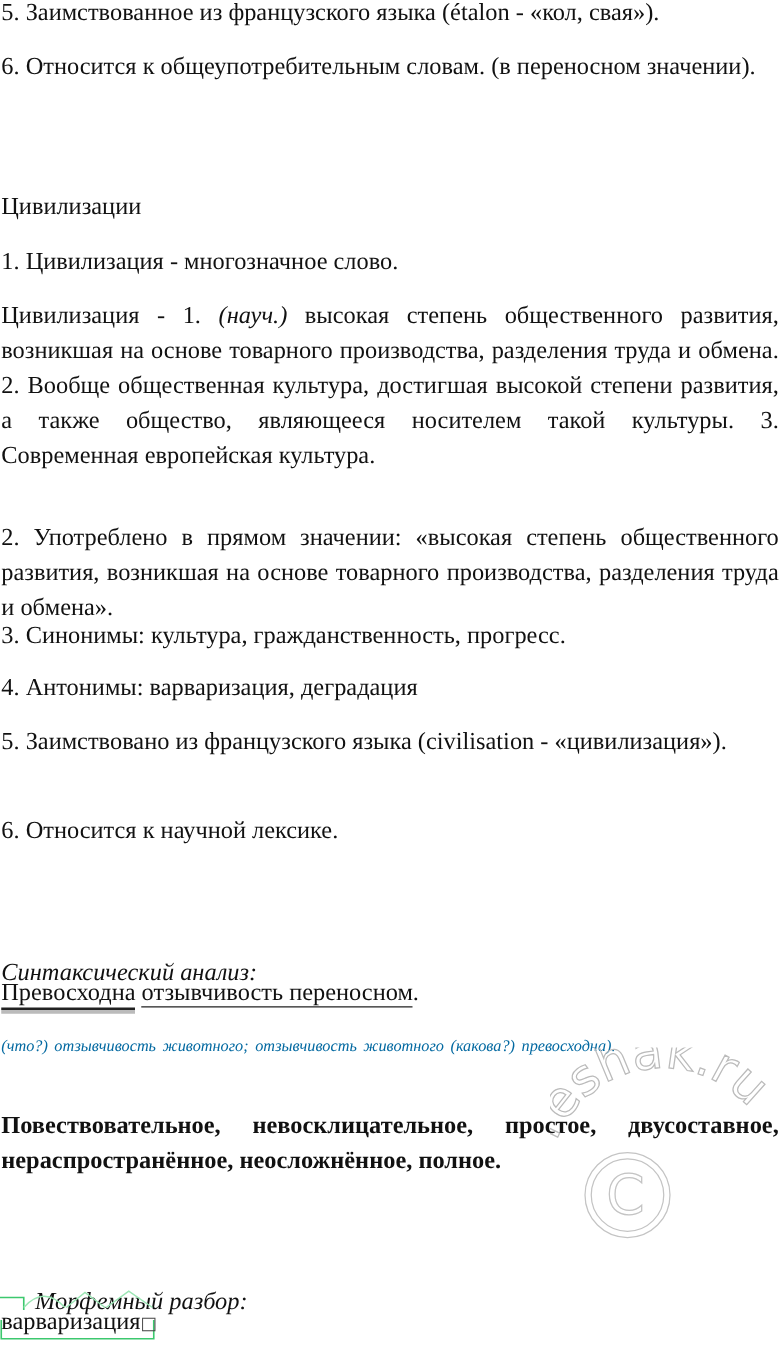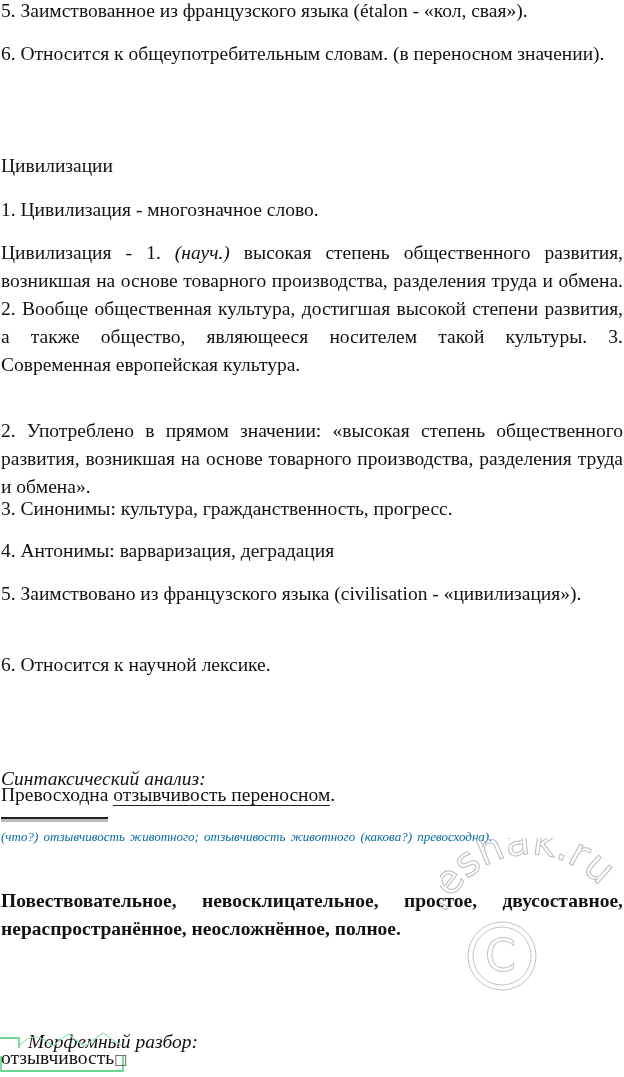--- a/index.html
+++ b/index.html
@@ -7,21 +7,21 @@
     width: 624px; height: 1077px; overflow: hidden; position: relative;
     font-family: "Liberation Serif", "DejaVu Serif", serif;
     color: #111111;
     font-size: 19.5px;
     line-height: 28px;
   }
   .page { position: absolute; left: 0; top: 0; width: 624px; }
   p { margin: 0; padding: 0 1px 0 1px; text-align: justify; text-align-last: left; position: absolute; left: 0; width: 622px; }
   .it { font-style: italic; margin-top: 28px; }
   .olive { color: #0369a1; font-style: italic; font-size: 13px; line-height: 25px; word-spacing: 2px; }
-  .u2 { border-bottom: 2px solid #222; box-shadow: 0 3px 0 0 #bbbbbb; padding-bottom: 12px; }
+  .u2 { border-bottom: 2px solid #222; box-shadow: 0 3px 0 0 #bbbbbb; padding-bottom: 1px; }
   .single { border-bottom: 1.5px solid #222; }
   .watermark { position: absolute; left: 440px; top: 838px; width: 190px; height: 200px; pointer-events: none; }
   .morph { position: absolute; left: 0; top: 1030px; width: 200px; height: 47px; }
   .morph-word { position: absolute; left: 1px; top: 14px; font-size: 19.5px; letter-spacing: 0px; }
   .morph svg { position: absolute; left: 0; top: 0; }
 </style>
 </head>
 <body>
 
 <div class="page">
@@ -56,21 +56,21 @@
       <polyline points="0,8 19,8 19,18" fill="none" stroke="#3cc86e" stroke-width="1.3"></polyline>
 
       <path d="M19,16 Q35,-2 52,16" fill="none" stroke="#9be6b4" stroke-width="1.2"></path>
 
       <polyline points="53,16 68,4 84,16" fill="none" stroke="#9be6b4" stroke-width="1.2"></polyline>
 
       <polyline points="85,16 103,3 122,16" fill="none" stroke="#9be6b4" stroke-width="1.2"></polyline>
 
       <polyline points="1,26 1,41 123,41 123,26" fill="none" stroke="#3cc86e" stroke-width="1.3"></polyline>
     </svg>
-    <span class="morph-word"><span>отзывчивость</span><span style="font-family:'DejaVu Sans',sans-serif;font-size:14px;color:#444;">□</span></span>
+    <span class="morph-word"><span>варваризация</span><span style="font-family:'DejaVu Sans',sans-serif;font-size:14px;color:#444;">□</span></span>
   </div>
 
   <div class="watermark">
     <svg width="190" height="200" viewBox="0 0 190 200">
       <defs>
         <path id="wmArc" d="M5,75 A85,85 0 0 1 175,140"></path>
       </defs>
       <text font-family="DejaVu Sans, sans-serif" font-size="40" fill="none" stroke="#bbbbbb" stroke-width="1">
         <textPath href="#wmArc">reshak.ru</textPath>
       </text>

